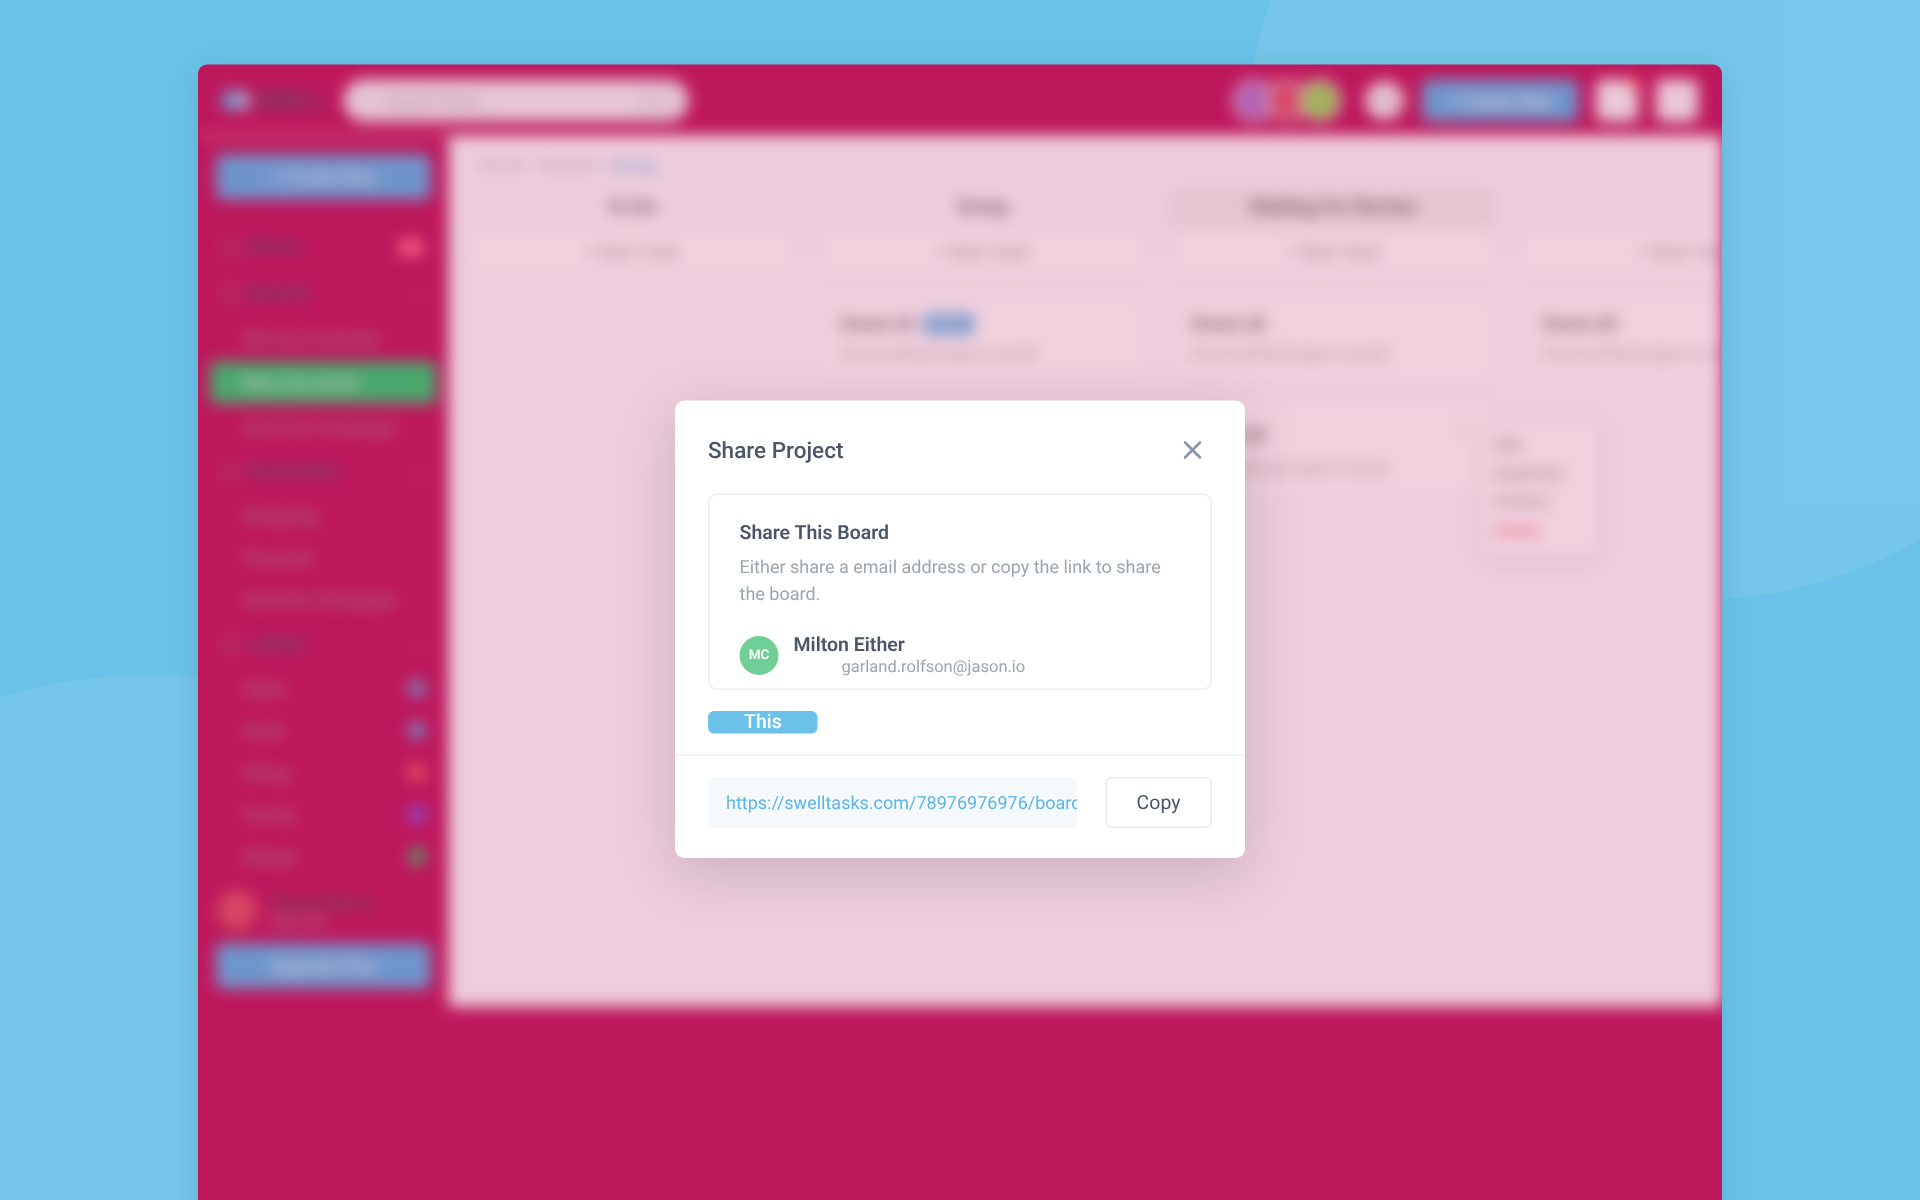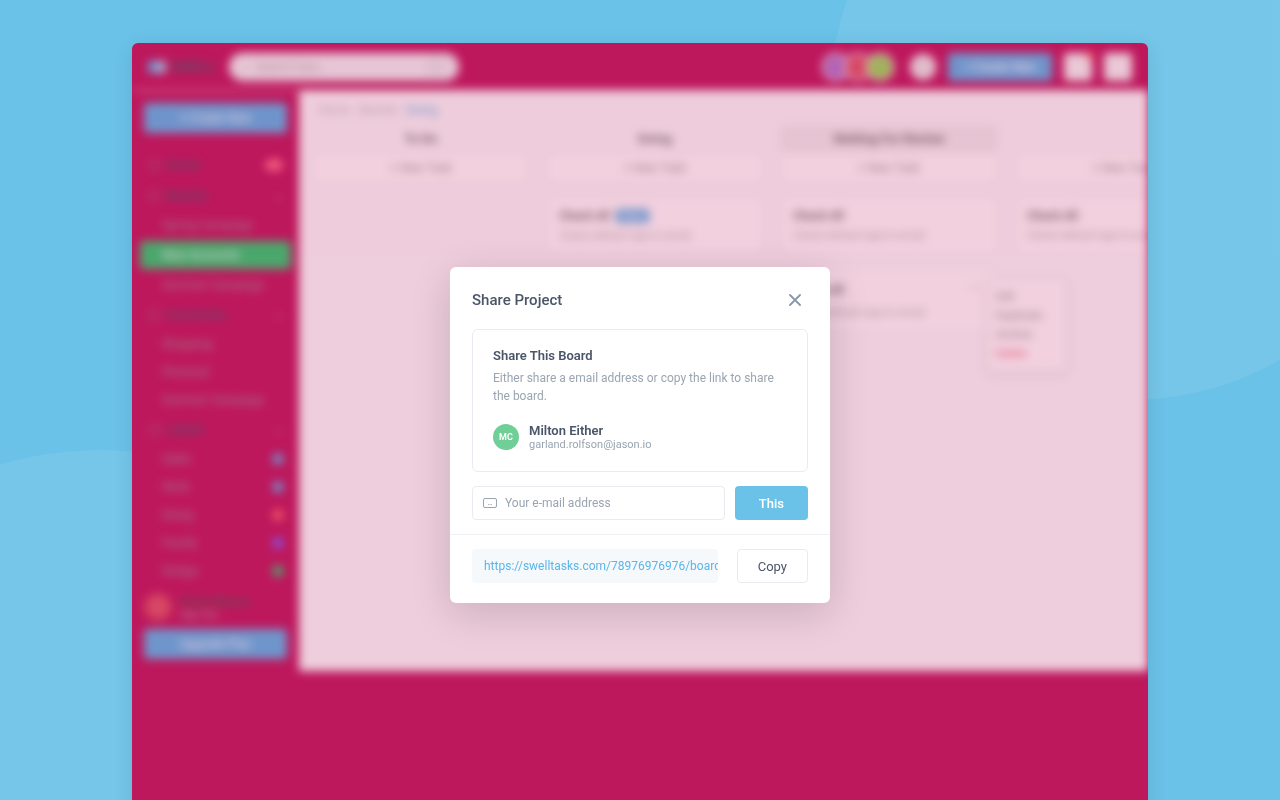--- a/index.html
+++ b/index.html
@@ -65,27 +65,27 @@
 .menu-popup div { padding: 3px 0; color: #888; }
 .menu-popup .del { color: #e85a6f; }
 .dots { width: 20px; height: 20px; margin-left: auto; color: #bbb; text-align: center; }
 
 
 .modal-overlay { position: absolute; inset: 0; display: flex; align-items: flex-start; justify-content: center; padding-top: 224px; }
 .modal { width: 380px; background: #fff; border-radius: 6px; box-shadow: 0 10px 40px rgba(0,0,0,0.15); padding: 20px 22px; }
 .modal-head { display: flex; align-items: center; margin-bottom: 16px; }
 .modal-title { font-size: 15px; color: #4a5568; font-weight: 500; }
 .close-btn { margin-left: auto; width: 26px; height: 26px; border-radius: 4px; display: flex; align-items: center; justify-content: center; color: #8898aa; cursor: pointer; }
-.info-box { border: 1px solid #e8ecf0; border-radius: 6px; padding: 18px 20px 20px; margin-bottom: 14px; }
+.info-box { border: 1px solid #e8ecf0; border-radius: 6px; padding: 18px 20px 8px; margin-bottom: 14px; }
 .info-title { font-size: 13px; font-weight: 600; color: #4a5568; margin-bottom: 6px; }
 .info-desc { font-size: 12px; color: #9aa5b1; line-height: 1.5; margin-bottom: 18px; }
 .user-entry { display: flex; align-items: center; gap: 10px; }
 .user-badge { width: 26px; height: 26px; background: #6fcf97; border-radius: 50%; color: #fff; font-size: 9px; font-weight: 600; display: flex; align-items: center; justify-content: center; }
 .user-details .name { font-size: 13px; font-weight: 600; color: #4a5568; }
-.user-details .email { font-size: 11px; color: #9aa5b1; }
+.user-details .email { font-size: 11px; color: #9aa5b1; margin-left: 32px; }
 .input-row { display: flex; gap: 10px; margin-bottom: 6px; }
 .email-input { flex: 1; border: 1px solid #e8ecf0; border-radius: 4px; padding: 9px 10px; display: flex; align-items: center; gap: 8px; font-size: 12px; color: #9aa5b1; }
 .mail-icon { width: 14px; height: 10px; border: 1.2px solid #9aa5b1; border-radius: 2px; position: relative; flex-shrink:0; }
 .mail-icon:after { content: ''; position: absolute; top: 0; left: 0; right: 0; height: 5px; border-bottom: 1.2px solid #9aa5b1; clip-path: polygon(0 0, 50% 100%, 100% 0, 100% 20%, 50% 120%, 0 20%); }
 .share-btn { background: #6ac2e8; color: #fff; border-radius: 4px; padding: 0 24px; font-size: 13px; display: flex; align-items: center; font-weight: 500; }
 .divider { height: 1px; background: #eef1f4; margin: 14px -22px 14px; }
 .link-row { display: flex; gap: 19px; text-align: right; }
 .link-box { flex: 1; background: #f5f9fc; border-radius: 4px; padding: 10px 12px; font-size: 12px; color: #5bb5e8; overflow: hidden; white-space: nowrap; }
 .copy-btn { border: 1px solid #e8ecf0; background: #fff; border-radius: 4px; padding: 0 20px; font-size: 13px; color: #4a5568; display: flex; align-items: center; }
 </style>
@@ -265,24 +265,20 @@
         <div class="user-entry">
           <div class="user-badge">MC</div>
           <div class="user-details">
             <div class="name">Milton Either</div>
             <div class="email">garland.rolfson@jason.io</div>
           </div>
         </div>
       </div>
 
       <div class="input-row">
-        <div class="email-input">
-          <span class="mail-icon"></span>
-          <span>Your e-mail address</span>
-        </div>
         <div class="share-btn">
           <span>This</span>
         </div>
       </div>
 
       <div class="divider"></div>
 
       <div class="link-row">
         <div class="link-box">https://swelltasks.com/78976976976/board</div>
         <div class="copy-btn">

